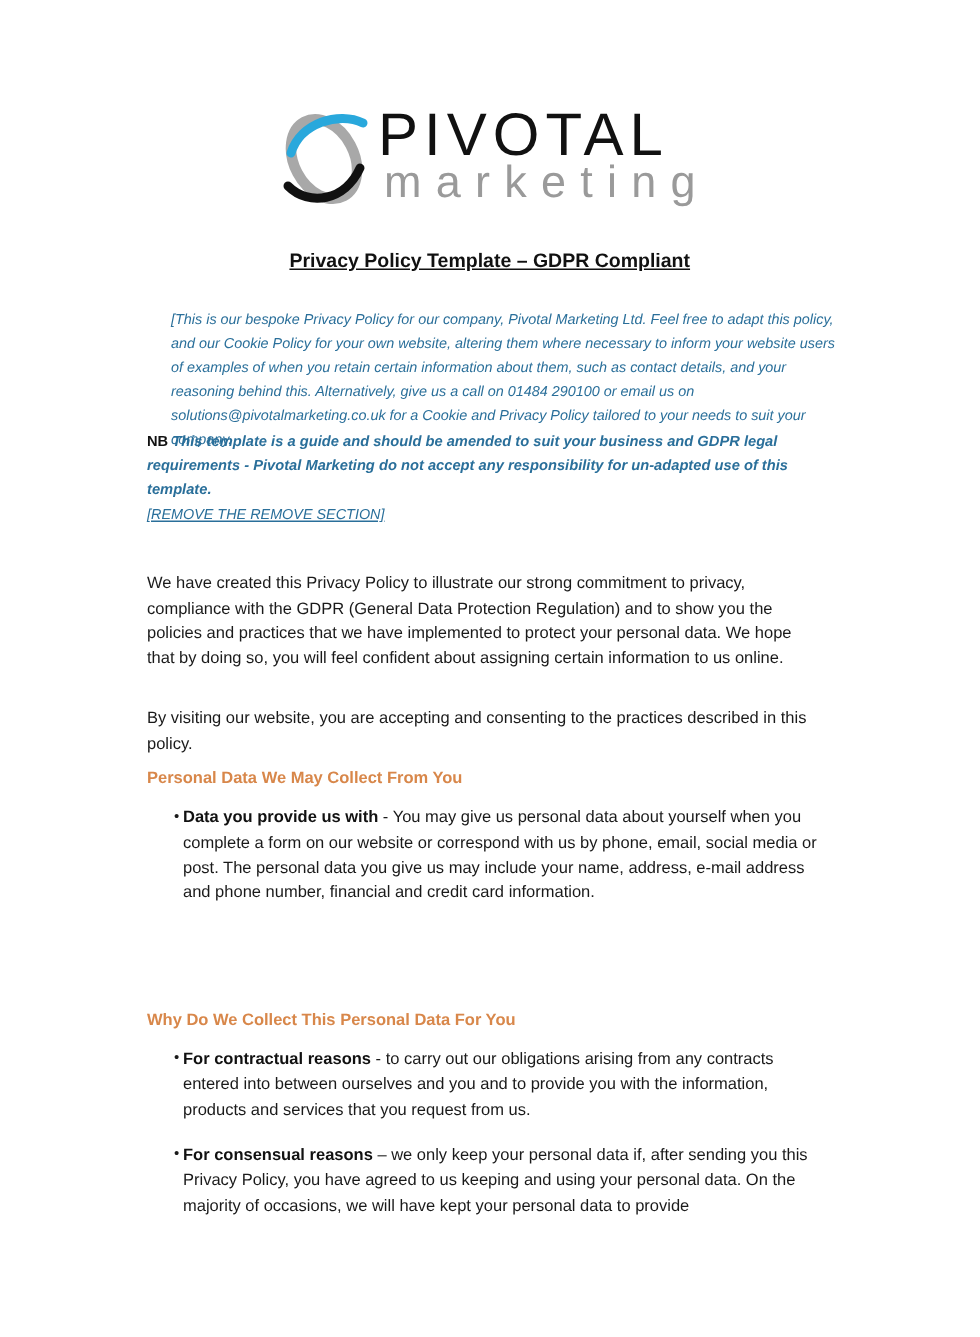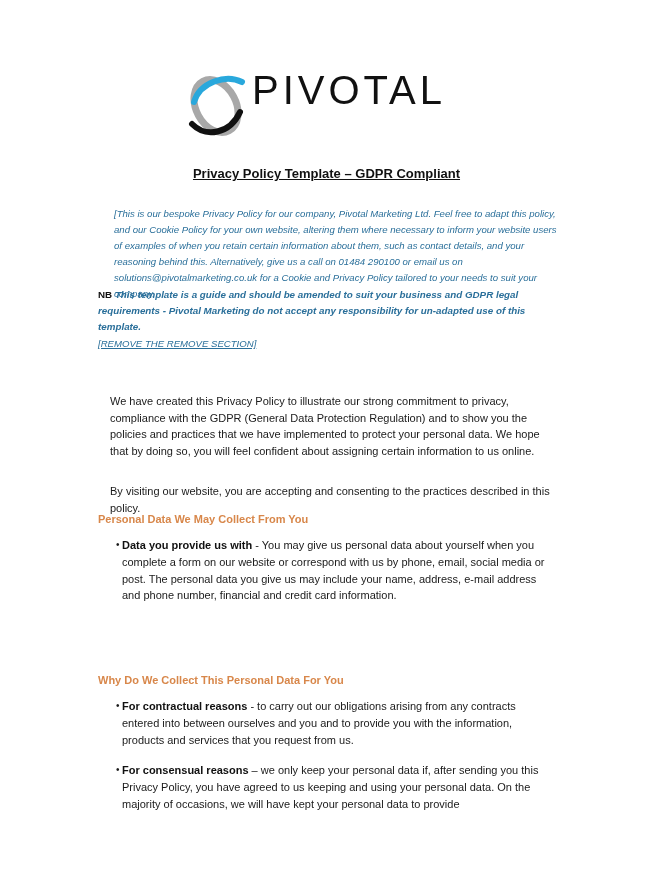--- a/index.html
+++ b/index.html
@@ -18,21 +18,21 @@
            font-size: 13px; font-weight: bold; text-decoration: underline; color: #111; }
 
   .intro { position: absolute; left: 98px; top: 190px; width: 450px;
            font-size: 9.6px; line-height: 16px; font-style: italic; color: #2a6f9a; margin: 16px; }
   .nb { position: absolute; left: 98px; top: 287px; width: 450px;
         font-size: 9.8px; line-height: 16px; font-style: italic; font-weight: bold; color: #2a6f9a; margin: 0; }
   .nb .nb-label { color: #111; font-style: normal; margin-top: 24px; }
   .remove { position: absolute; left: 98px; top: 338px; font-size: 9.6px; font-style: italic;
             color: #2a6f9a; text-decoration: underline; }
 
-  .para { position: absolute; left: 98px; width: 450px; font-size: 11px; line-height: 16.5px; margin: 12px; color: #1a1a1a; }
+  .para { position: absolute; left: 98px; width: 450px; font-size: 11px; line-height: 16.5px; margin: 0; color: #1a1a1a; }
   .p1 { top: 381px; }
   .p2 { top: 471px; }
 
   .heading { position: absolute; left: 98px; font-size: 11px; font-weight: bold; color: #d8874a; }
   .h1 { top: 513px; }
   .h2 { top: 674px; }
 
   .bullet { position: absolute; left: 116px; width: 432px; font-size: 11px; line-height: 16.8px; }
   .bullet .dot { position: absolute; left: 0; top: 0; font-size: 10px; }
   .bullet .txt { margin-left: 6px; display: block; }
@@ -46,20 +46,21 @@
 
 <div class="page">
 
   <div class="logo">
     <svg class="logo-mark" viewBox="0 0 62 66">
       <ellipse cx="30" cy="34" rx="20" ry="28" fill="none" stroke="#a8a8a8" stroke-width="7" transform="rotate(-28 30 34)"></ellipse>
       <path d="M8 30 C 14 10, 40 2, 56 10" fill="none" stroke="#29a8dc" stroke-width="6" stroke-linecap="round"></path>
       <path d="M6 52 C 20 66, 44 62, 54 40" fill="none" stroke="#111" stroke-width="6" stroke-linecap="round"></path>
     </svg>
     <div class="logo-word">PIVOTAL</div>
+    <div class="logo-sub">marketing</div>
   </div>
 
   <div class="title">Privacy Policy Template – GDPR Compliant</div>
 
   <p class="intro">[This is our bespoke Privacy Policy for our company, Pivotal Marketing Ltd. Feel free to adapt this policy, and our Cookie Policy for your own website, altering them where necessary to inform your website users of examples of when you retain certain information about them, such as contact details, and your reasoning behind this. Alternatively, give us a call on 01484 290100 or email us on solutions@pivotalmarketing.co.uk for a Cookie and Privacy Policy tailored to your needs to suit your company.</p>
 
   <p class="nb">
     <span class="nb-label">NB</span><span> This template is a guide and should be amended to suit your business and GDPR legal requirements - Pivotal Marketing do not accept any responsibility for un-adapted use of this template.</span>
   </p>
 

